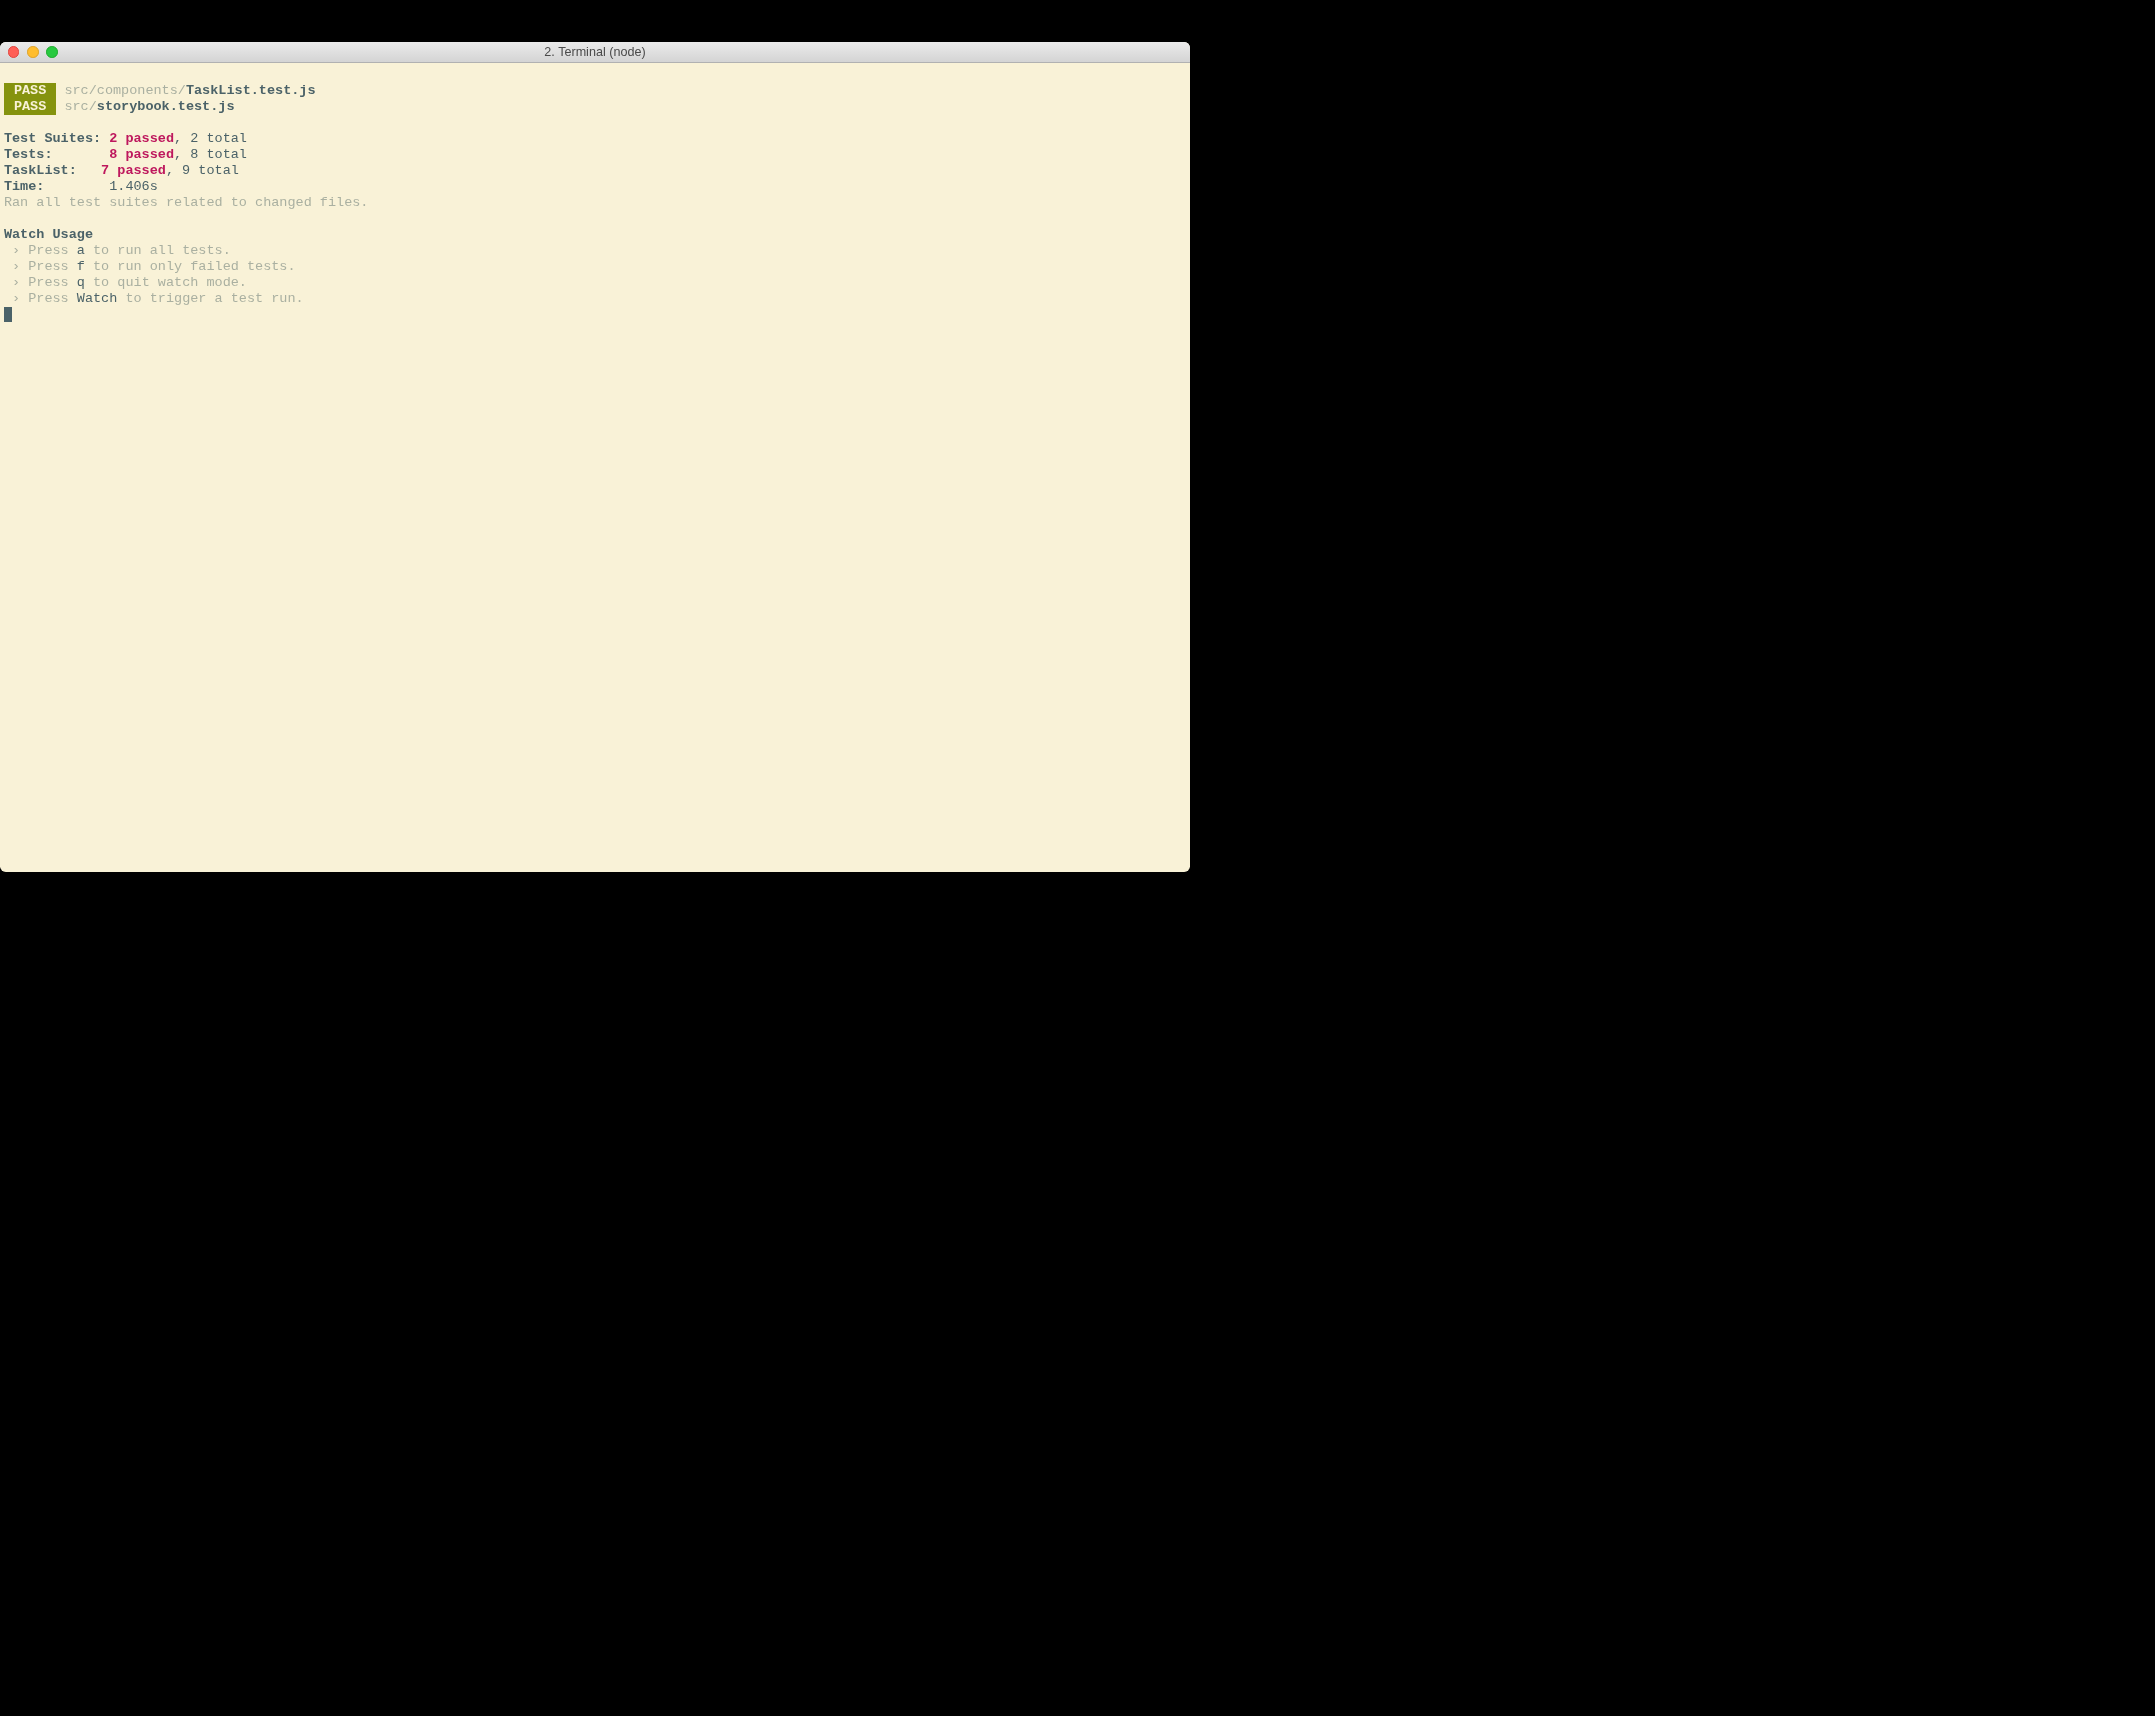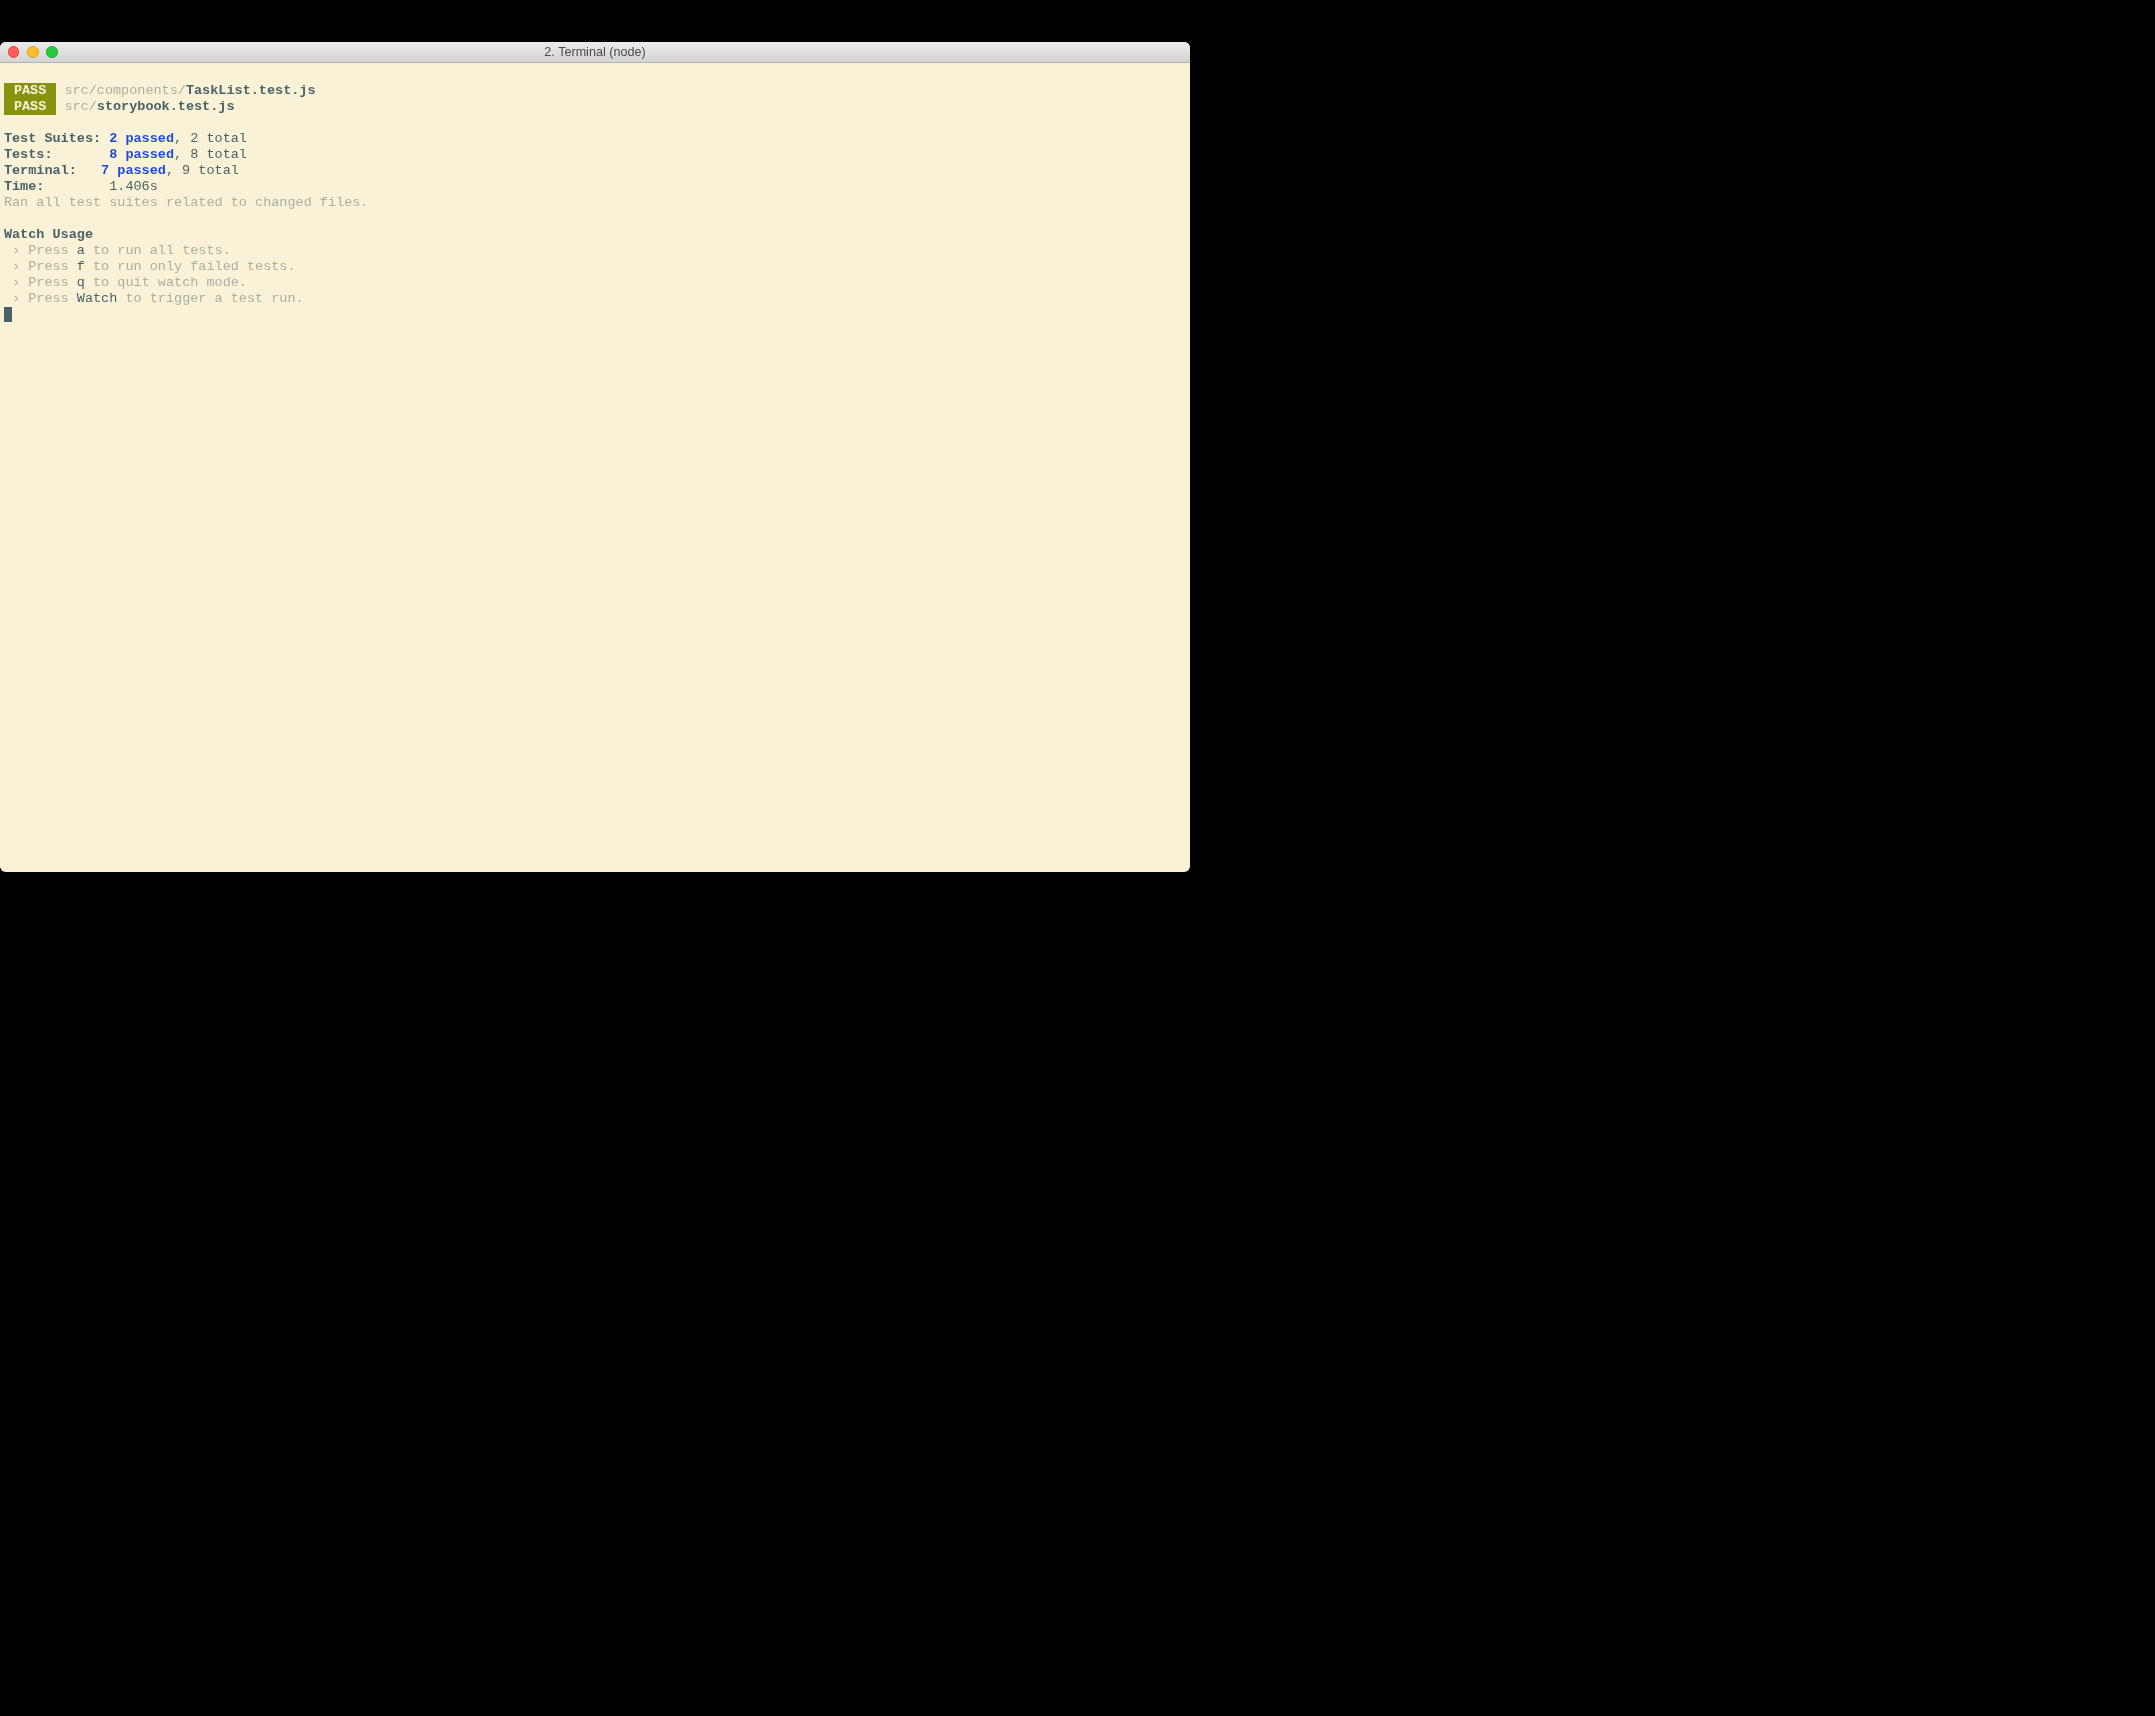--- a/index.html
+++ b/index.html
@@ -74,21 +74,21 @@
     }
     .dim {
       color: #aab0a1;
     }
     .bold {
       font-weight: bold;
       color: #4b6268;
     }
     .green-bold {
       font-weight: bold;
-      color: #1d4ed8;
+      color: #be185d;
     }
     .key {
       color: #4b6268;
     }
     .arrow {
       color: #aab0a1;
     }
     .cursor {
       display: inline-block;
       width: 7.7px;
@@ -112,21 +112,21 @@
     </div>
     <div class="title">2. Terminal (node)</div>
   </div>
 
   <div class="terminal-body">
     <div class="line pad-left"><span class="pass-badge"> PASS </span> <span class="dim">src/components/</span><span class="bold">TaskList.test.js</span></div>
     <div class="line pad-left"><span class="pass-badge"> PASS </span> <span class="dim">src/</span><span class="bold">storybook.test.js</span></div>
     <div class="line"> </div>
     <div class="line pad-left"><span class="bold">Test Suites: </span><span class="green-bold">2 passed</span><span>, 2 total</span></div>
     <div class="line pad-left"><span class="bold">Tests:       </span><span class="green-bold">8 passed</span><span>, 8 total</span></div>
-    <div class="line pad-left"><span class="bold">Terminal:   </span><span class="green-bold">7 passed</span><span>, 9 total</span></div>
+    <div class="line pad-left"><span class="bold">TaskList:   </span><span class="green-bold">7 passed</span><span>, 9 total</span></div>
     <div class="line pad-left"><span class="bold">Time:        </span><span>1.406s</span></div>
     <div class="line pad-left dim">Ran all test suites related to changed files.</div>
     <div class="line"> </div>
     <div class="line pad-left bold">Watch Usage</div>
     <div class="line pad-left"><span class="arrow"> › </span><span class="dim">Press </span><span class="key">a</span><span class="dim"> to run all tests.</span></div>
     <div class="line pad-left"><span class="arrow"> › </span><span class="dim">Press </span><span class="key">f</span><span class="dim"> to run only failed tests.</span></div>
     <div class="line pad-left"><span class="arrow"> › </span><span class="dim">Press </span><span class="key">q</span><span class="dim"> to quit watch mode.</span></div>
     <div class="line pad-left"><span class="arrow"> › </span><span class="dim">Press </span><span class="key">Watch</span><span class="dim"> to trigger a test run.</span></div>
     <div class="line pad-left"><span class="cursor"></span></div>
   </div>

